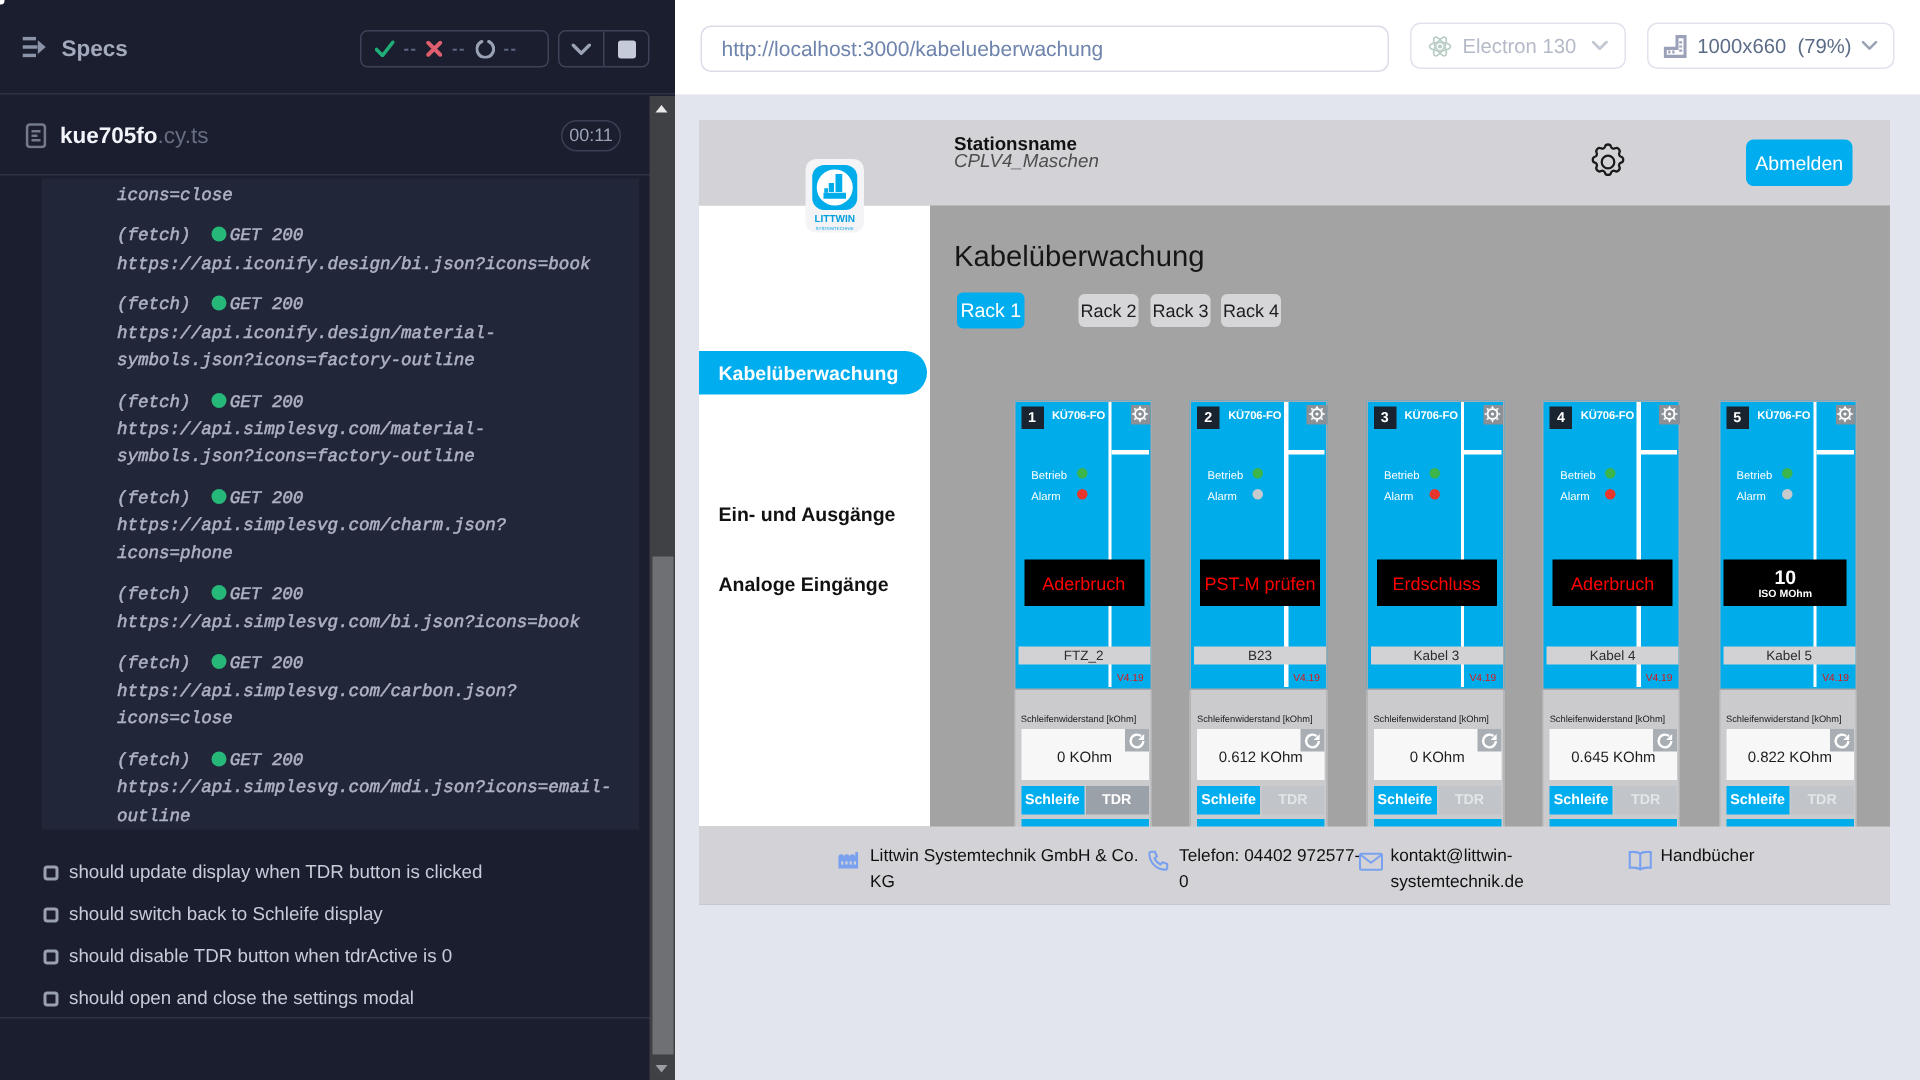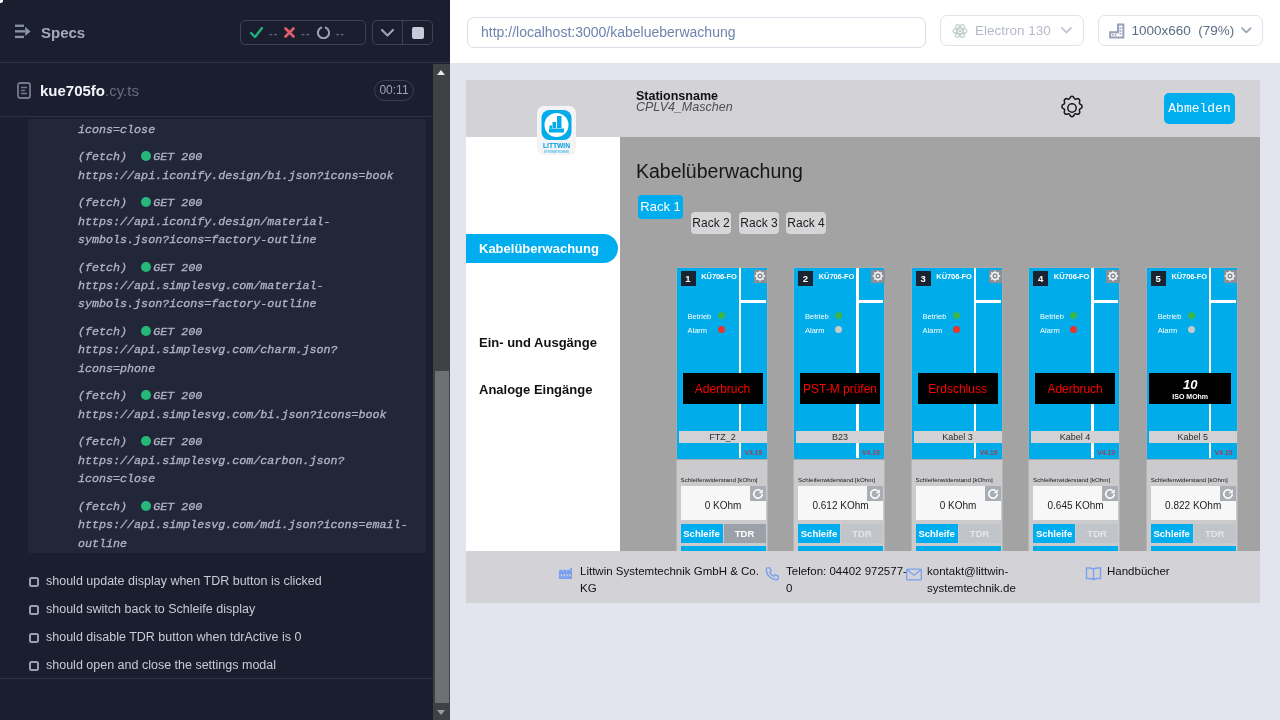--- a/index.html
+++ b/index.html
@@ -48,30 +48,30 @@
   #electron { left:490px; width:144px; color:#b4bac8; font-size:13.5px; gap:7px; padding:0 11px; }
   #resbox { left:648px; width:165px; color:#5c6c87; font-size:13.5px; gap:7px; padding:0 10px; }
 
   
   #app { position:absolute; left:466px; top:80px; width:794px; height:523px; background:#a3a3a3; overflow:hidden; }
   #appheader { position:absolute; left:0; top:0; width:794px; height:57px; background:#d3d3d7; }
   #logocard { position:absolute; left:71px; top:26px; width:39px; height:49px; background:#f4f4f6; border-radius:7px; z-index:5; }
   #stationsname { position:absolute; left:170px; top:9px; font-size:12.5px; font-weight:bold; color:#111; }
   #stationval { position:absolute; left:170px; top:20px; font-size:12.5px; color:#4e4e4e;font-style:italic; }
   #hgear { position:absolute; left:592px; top:14px; }
-  #abmelden { position:absolute; left:698px; top:13px; width:71px; height:31px; background:#00aeef; border-radius:5px; color:#fff; font-size:13px; text-align:center; line-height:31px;font-family:Liberation Mono, monospace; }
+  #abmelden { position:absolute; left:698px; top:13px; width:71px; height:31px; background:#00aeef; border-radius:5px; color:#fff; font-size:13px; text-align:center; line-height:31px; }
 
   #sidebar { position:absolute; left:0; top:57px; width:154px; height:414px; background:#fff; }
   .nav { position:absolute; left:13px; font-size:13px; font-weight:bold; color:#111;margin-top:48px; }
   #navactive { position:absolute; left:0; top:97px; width:152px; height:29px; background:#00aeef; border-radius:0 15px 15px 0; color:#fff; font-size:13px; font-weight:bold; line-height:29px; padding-left:13px; }
 
   #main { position:absolute; left:0; top:0; width:794px; height:523px; }
   #h1 { position:absolute; left:170px; top:80px; font-size:19.5px; color:#161616; }
   .rack { position:absolute; top:115px; border-radius:4px; text-align:center; }
-  .rackoff { height:22px; background:#d6d6d9; color:#1c1c1c; font-size:12px; line-height:22px; top:132px; }
+  .rackoff { height:22px; background:#d6d6d9; color:#1c1c1c; font-size:12px; line-height:22px; top:116px;margin-left:28px; }
   #rack1 { left:172px; width:45px; height:24px; background:#00aeef; color:#fff; font-size:13px; line-height:24px; }
 
   
   .card { position:absolute; top:187px; width:92px; height:290px; }
   .cardtop { position:absolute; left:0; top:0; width:92px; height:193px; background:#00ace9; border:1.5px solid #a9a9ad; }
   .numbox { position:absolute; left:4px; top:3px; width:15px; height:15px; background:#1a2430; color:#fff; font-size:9.5px; font-weight:bold; text-align:center; line-height:15px; }
   .devlbl { position:absolute; left:22px; top:4px; width:41px; text-align:center; color:#fff; font-weight:bold; font-size:7.5px; letter-spacing:-0.1px; }
   .vline { position:absolute; left:62px; top:0; width:2.5px; height:190px; background:#fff; }
   .hline { position:absolute; left:64px; top:32px; width:25px; height:2.5px; background:#fff; }
   .gearbox { position:absolute; left:77px; top:1.5px; width:13.5px; height:13px; background:#8a9096; display:flex; align-items:center; justify-content:center; }
@@ -487,21 +487,21 @@
               </g>
               <circle cx="12" cy="12" r="6.6" fill="none" stroke="#fff" stroke-width="2.6"></circle>
               <circle cx="12" cy="12" r="2.1" fill="#fff"></circle>
             </svg>
           </div>
         <div class="ledrow" style="top:44px;">Betrieb</div>
           <div class="led" style="top:44px;background:#3cb54a;"></div>
         <div class="ledrow" style="top:58px;">Alarm</div>
           <div class="led" style="top:58px;background:#c6cacc;"></div>
         <div class="alarmbox" style="left:2.5px;width:82px;">
-            <div style="color:#fff;font-size:13px;font-weight:bold;line-height:13px;font-style:italic;">10</div>
+            <div style="color:#fff;font-size:13px;font-weight:bold;line-height:13px;">10</div>
             <div style="color:#fff;font-size:7px;font-weight:bold;margin-top:2px;">ISO MOhm</div>
           </div>
         <div class="namebar">Kabel 5</div>
         <div class="vver">V4.19</div>
       </div>
       <div class="cardbot">
         <div class="swlabel">Schleifenwiderstand [kOhm]</div>
         <div class="valbox">
           <div class="refbox">
               <svg width="12" height="12" viewBox="0 0 24 24">

